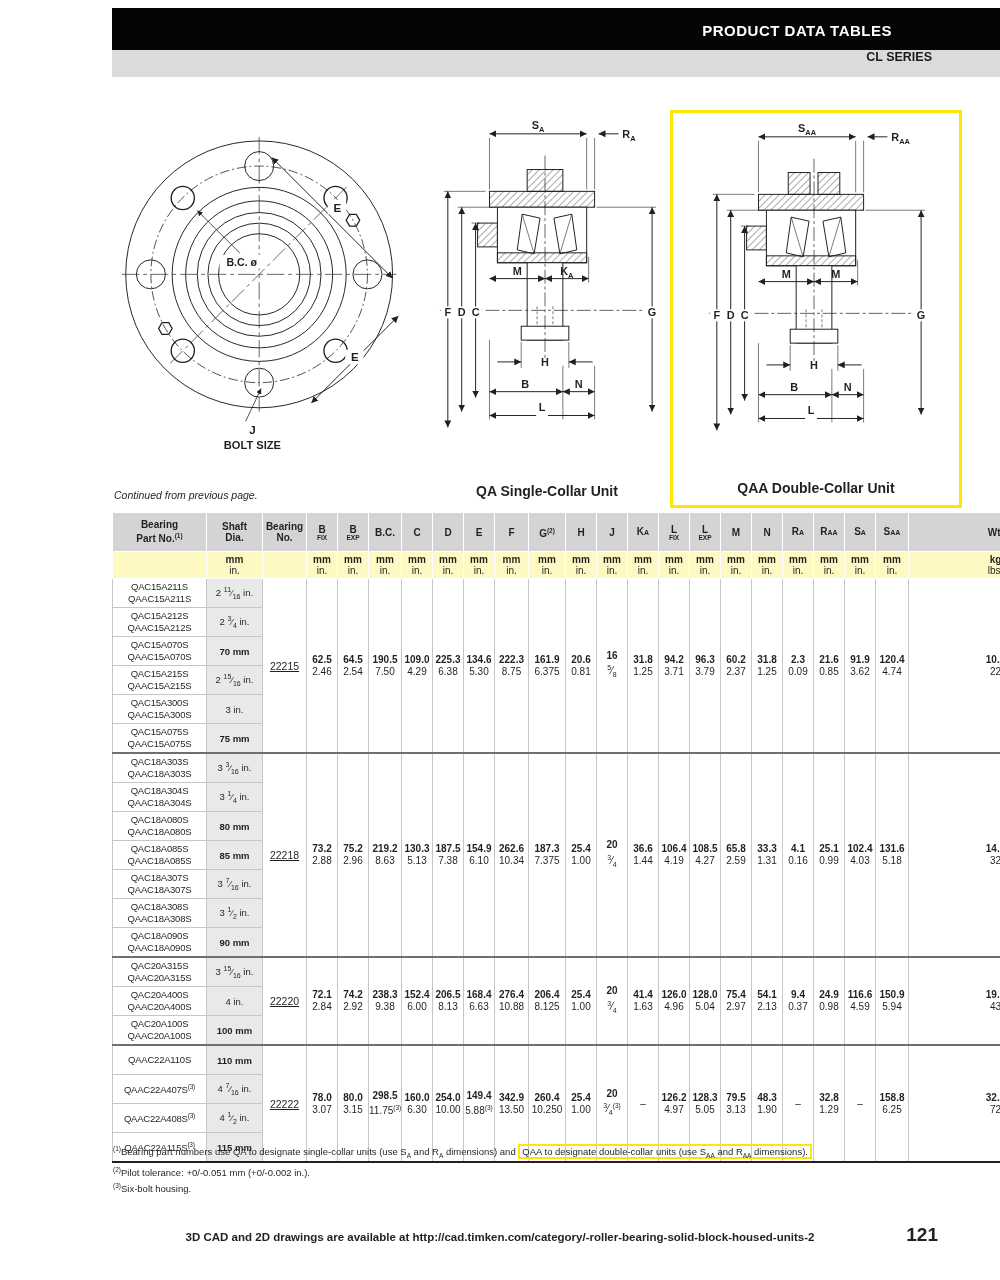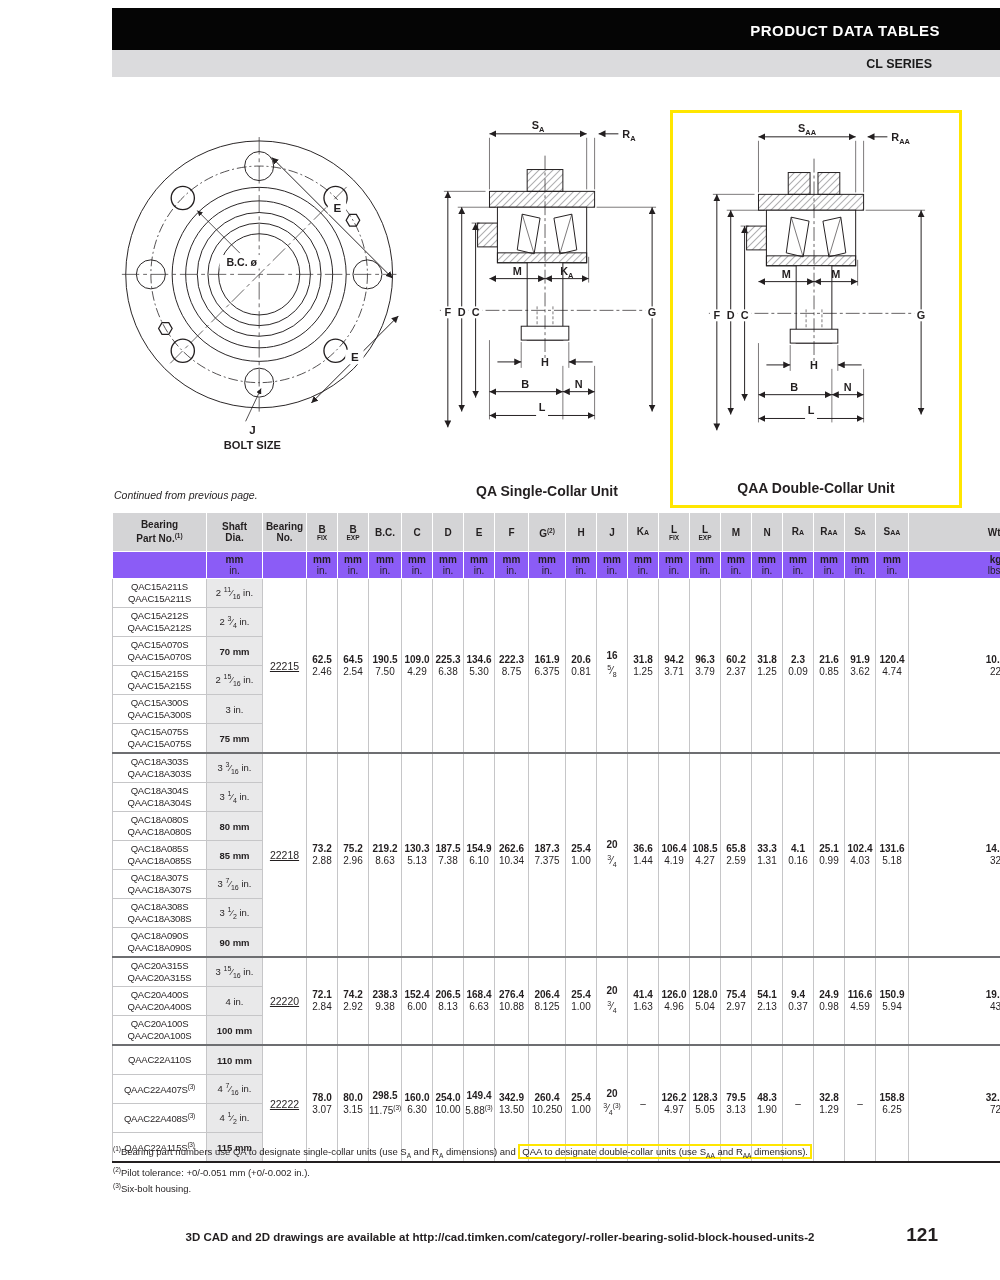--- a/index.html
+++ b/index.html
@@ -1,36 +1,36 @@
 <!DOCTYPE html>
 <html><head>
 <meta charset="utf-8">
 <style>
   html,body{margin:0;padding:0;background:#fff;}
   .page{position:relative;width:1000px;height:1280px;background:#fff;overflow:hidden;
         font-family:"Liberation Sans",sans-serif;color:#231f20;}
   .bar-black{position:absolute;left:112px;right:0;top:8px;height:44px;background:#050505;
-             display:flex;align-items:center;justify-content:flex-end;padding-right:60px;box-sizing:border-box;}
+             display:flex;align-items:center;justify-content:flex-end;padding-right:108px;box-sizing:border-box;}
   .bar-black span{color:#fff;font-weight:bold;font-size:15px;letter-spacing:.5px;}
   .bar-gray{position:absolute;left:112px;right:0;top:50px;height:27px;background:#dbdbdd;
-            display:flex;align-items:center;justify-content:flex-end;padding-right:68px;box-sizing:border-box;}
+            display:flex;align-items:flex-start;justify-content:flex-end;padding-right:68px;box-sizing:border-box;}
   .bar-gray span{color:#1a1a1a;font-weight:bold;font-size:12.5px;}
   .diag{position:absolute;}
   .diag-title{position:absolute;text-align:center;font-weight:bold;font-size:14px;}
   .qaa-box{position:absolute;left:670px;top:110px;width:292px;height:398px;border:3px solid #ffe600;box-sizing:border-box;}
   .qaa-box .inner-svg{position:absolute;left:24px;top:2px;}
   .qaa-box .qaa-title{position:absolute;left:0;right:0;bottom:9px;}
   .continued{position:absolute;left:114px;top:489px;font-style:italic;font-size:10.5px;}
   .ssub{font-size:7.5px;font-weight:bold;}
   
   table{position:absolute;left:112px;top:512px;border-collapse:collapse;table-layout:fixed;
         width:971px;font-size:10px;}
   th{background:#d4d4d6;border:1.5px solid #fff;font-weight:bold;font-size:10px;line-height:11px;
      padding:0;height:38px;text-align:center;vertical-align:middle;}
-  tr.units th{background:#8b5cf6;height:26px;line-height:11.5px;font-weight:normal;}
+  tr.units th{background:#fef9c3;height:26px;line-height:11.5px;font-weight:normal;}
   tr.units .umm{font-weight:bold;}
   .hstk{display:block;font-size:6.5px;line-height:6px;font-weight:bold;}
   .hsub{font-size:7px;}
   .hsup{font-size:6.5px;}
   tbody td{border:1px solid #c6c6c8;padding:0;text-align:center;vertical-align:middle;height:28px;
            background:#fff;overflow:hidden;}
   td.part{font-size:9.5px;line-height:12.5px;letter-spacing:-0.2px;}
   td.shaft{background:#e9e9ea;font-size:9.5px;}
   td.shaft .bold{font-weight:bold;}
   td.bno{font-size:10.5px;text-decoration:underline;}

